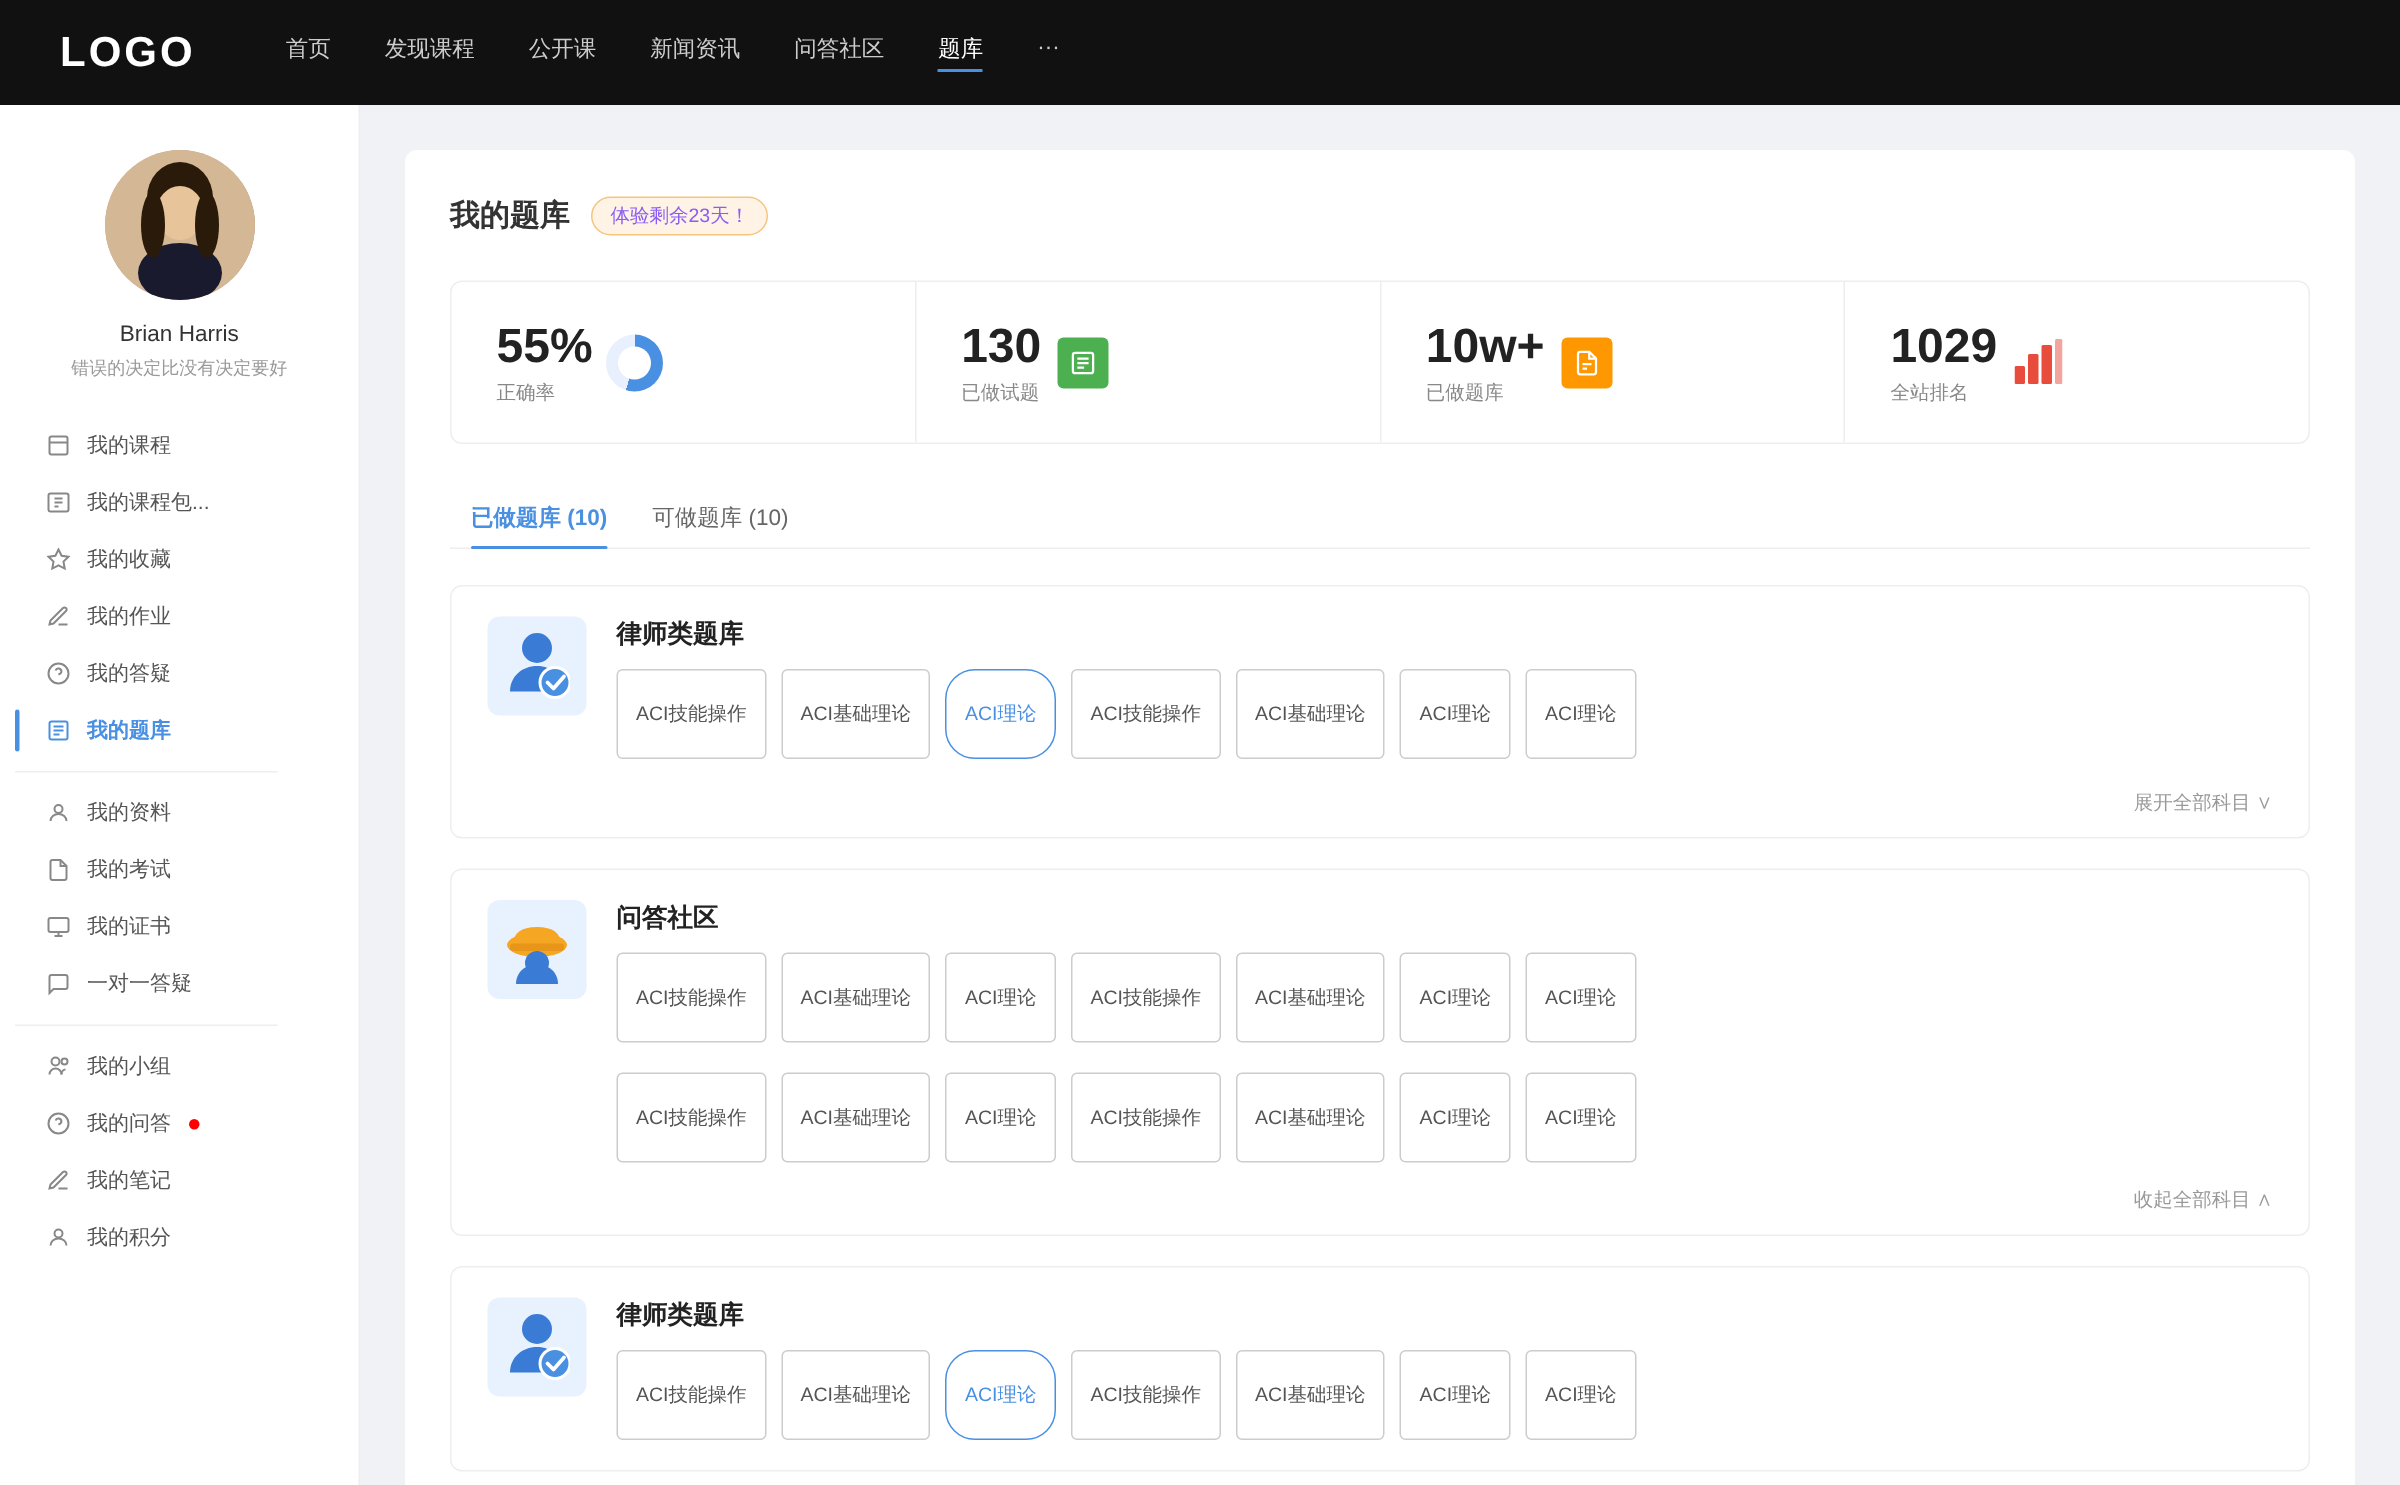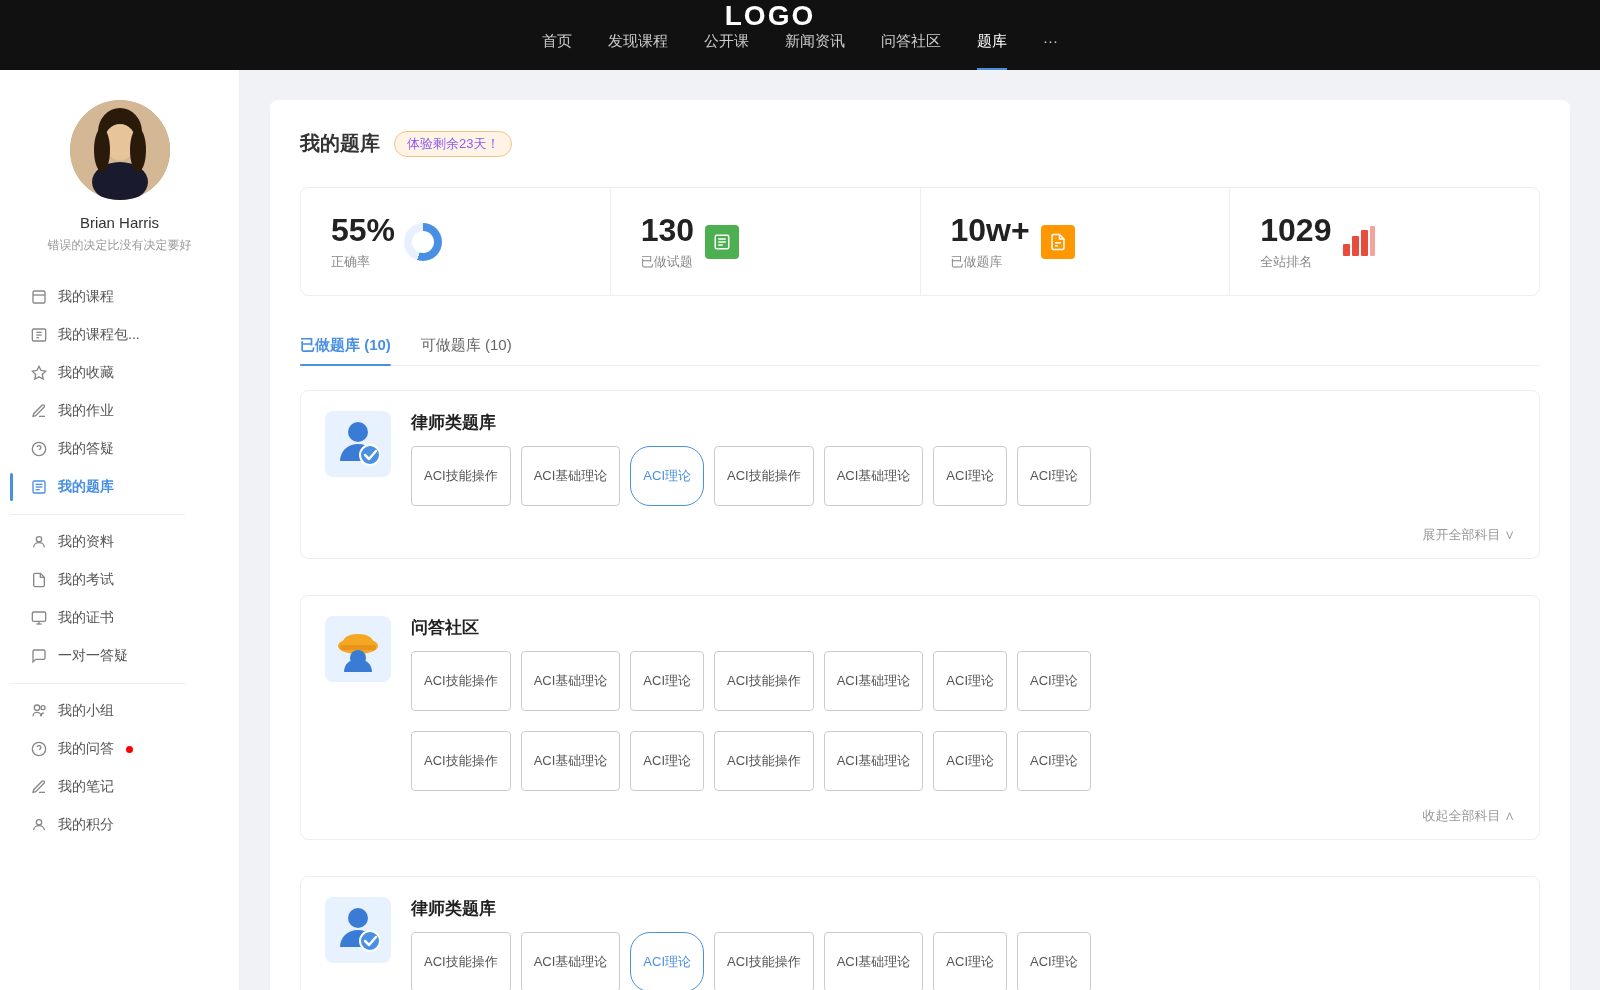--- a/index.html
+++ b/index.html
@@ -8,21 +8,20 @@
     
     .navbar {
       background: #111;
       height: 70px;
       display: flex;
       align-items: center;
       padding: 0 40px;
       position: fixed;
       top: 0; left: 0; right: 0;
       z-index: 100;
-      flex-direction: column;
     }
     .navbar-logo {
       color: #fff;
       font-size: 28px;
       font-weight: bold;
       letter-spacing: 2px;
       margin-right: 60px;
     }
     .navbar-nav {
       display: flex;
@@ -289,35 +288,36 @@
     .tab {
       padding: 10px 0;
       font-size: 15px;
       color: #666;
       cursor: pointer;
       position: relative;
     }
     .tab.active {
       color: #4a90e2;
       font-weight: 600;
+      margin-left: 14px;
     }
     .tab.active::after {
       content: '';
       position: absolute;
       bottom: -1px; left: 0; right: 0;
       height: 2px;
       background: #4a90e2;
       border-radius: 1px;
     }
 
     
     .bank-section {
       border: 1px solid #eee;
       border-radius: 8px;
-      margin-bottom: 36px;
+      margin-bottom: 20px;
       overflow: hidden;
     }
     .bank-header {
       display: flex;
       align-items: flex-start;
       padding: 20px 24px;
       gap: 20px;
     }
     .bank-icon {
       width: 66px; height: 66px;

